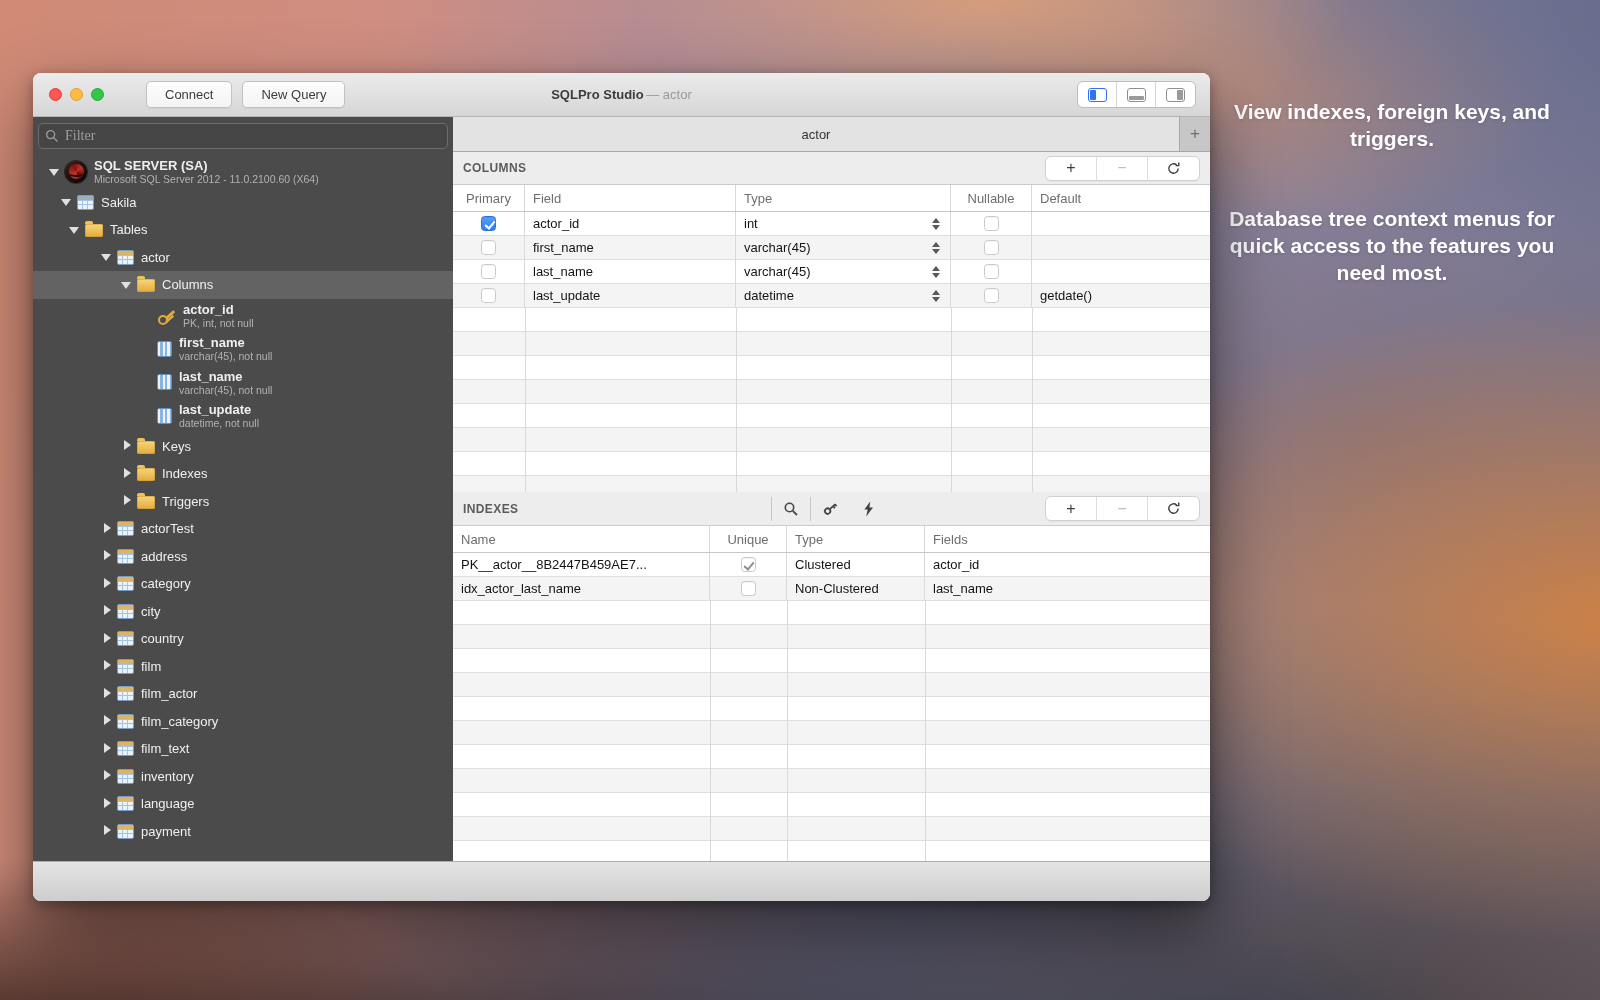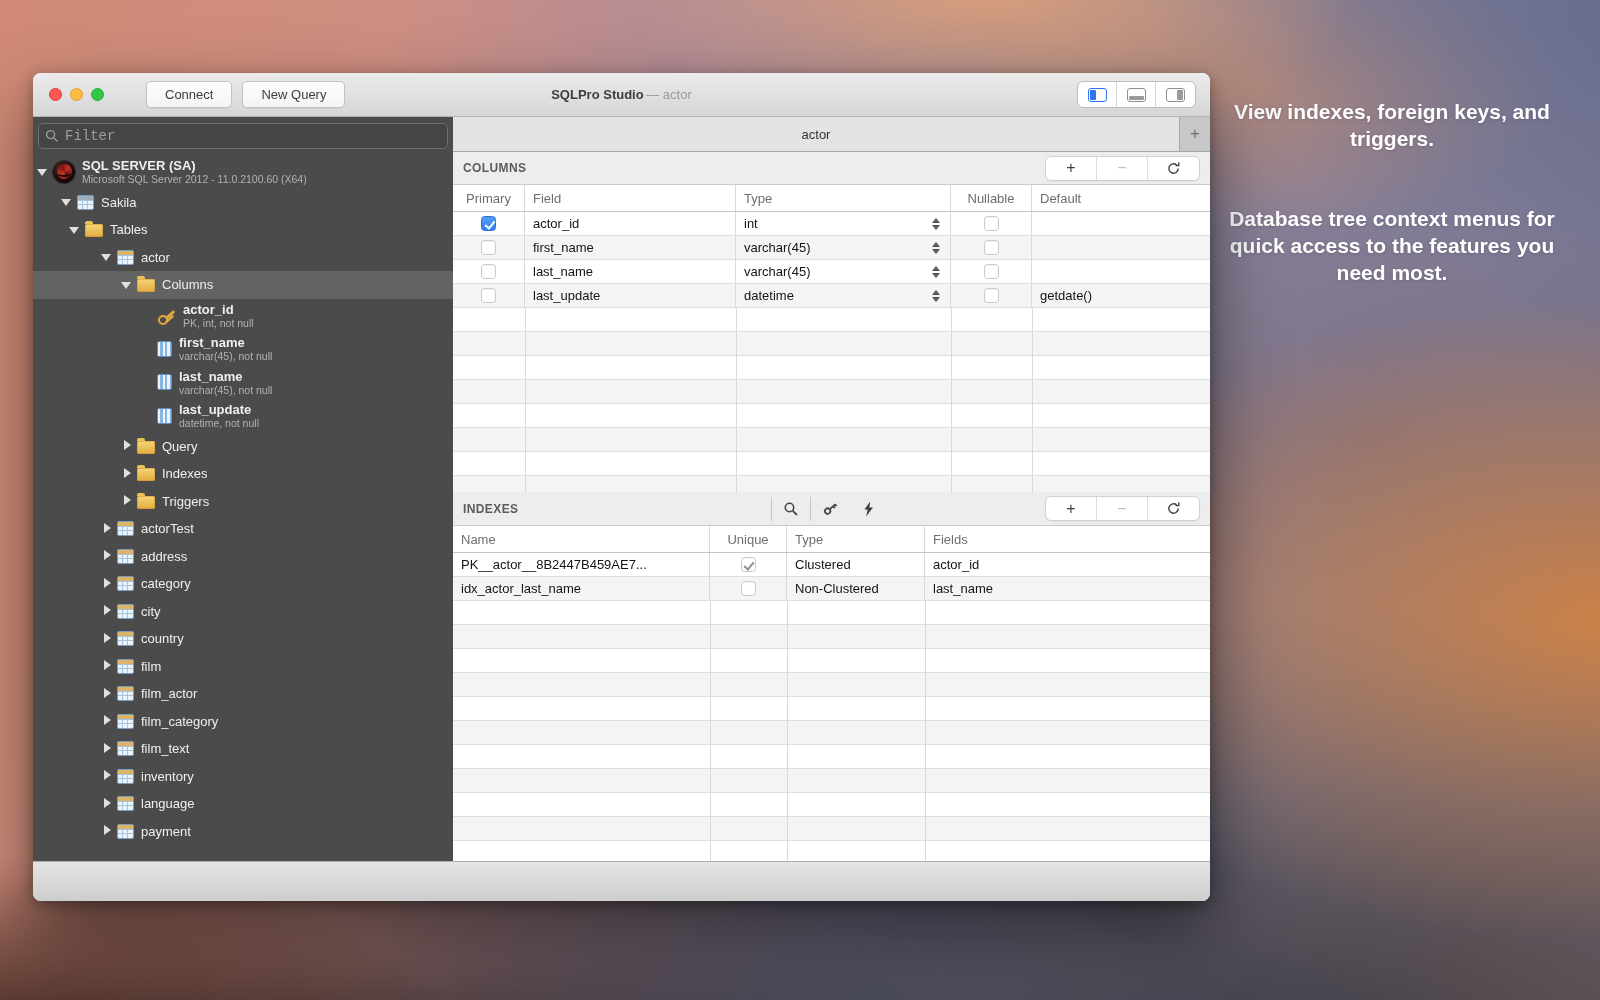--- a/index.html
+++ b/index.html
@@ -55,27 +55,27 @@
   .lay.right::before{content:"";position:absolute;right:1px;top:1px;bottom:1px;width:6px;background:#9a9a9a;border-radius:1px}
 
   
   .wbody{flex:1;display:flex;min-height:0}
 
   
   .sidebar{width:420px;flex:none;background:#4b4b4b;overflow:hidden;display:flex;flex-direction:column}
   .filterwrap{position:relative;margin:6px 5px 6px 5px;flex:none}
   .filterwrap svg{position:absolute;left:7px;top:6px}
   .filter{width:100%;height:26px;background:#454545;border:1px solid #6e6e6e;border-radius:5px;
-    color:#d8d8d8;font-size:14px;padding:0 8px 0 26px;outline:none;font-family:Liberation Mono, monospace}
+    color:#d8d8d8;font-size:14px;padding:0 8px 0 26px;outline:none;font-family:Liberation Serif, serif}
   .filter::placeholder{color:#9e9e9e}
   .tree{flex:1;overflow:hidden}
   .trow{display:flex;align-items:center;height:27.5px;padding-right:6px;color:#efefef}
   .trow[data-kind="two"]{height:33.5px}
   .trow[data-state="selected"]{background:#636363}
-  .trow[data-lvl="0"]{padding-left:4px}
+  .trow[data-lvl="0"]{padding-left:16px}
   .trow[data-lvl="1"]{padding-left:28px}
   .trow[data-lvl="2"]{padding-left:36px}
   .trow[data-lvl="3"]{padding-left:68px}
   .trow[data-lvl="4"]{padding-left:88px}
   .trow[data-lvl="5"]{padding-left:108px}
   .disc{width:12px;height:12px;flex:none;position:relative;margin-right:4px}
   .disc[data-disc="open"]::before{content:"";position:absolute;left:0;top:3px;
     border-left:5.5px solid transparent;border-right:5.5px solid transparent;border-top:7px solid #e0e0e0}
   .disc[data-disc="closed"]::before{content:"";position:absolute;left:3px;top:0;
     border-top:5.5px solid transparent;border-bottom:5.5px solid transparent;border-left:7px solid #e0e0e0}
@@ -307,21 +307,21 @@
               <span class="tlabels">
                 <span class="tlabel">last_update</span>
                 <span class="tsub">datetime, not null</span>
               </span>
             </div>
 
             <div class="trow" data-lvl="4" data-kind="one">
               <span class="disc" data-disc="closed"></span>
               <span class="ticon" data-icon="folder"></span>
               <span class="tlabels">
-                <span class="tlabel">Query</span>
+                <span class="tlabel">Keys</span>
 
               </span>
             </div>
 
             <div class="trow" data-lvl="4" data-kind="one">
               <span class="disc" data-disc="closed"></span>
               <span class="ticon" data-icon="folder"></span>
               <span class="tlabels">
                 <span class="tlabel">Indexes</span>
 

